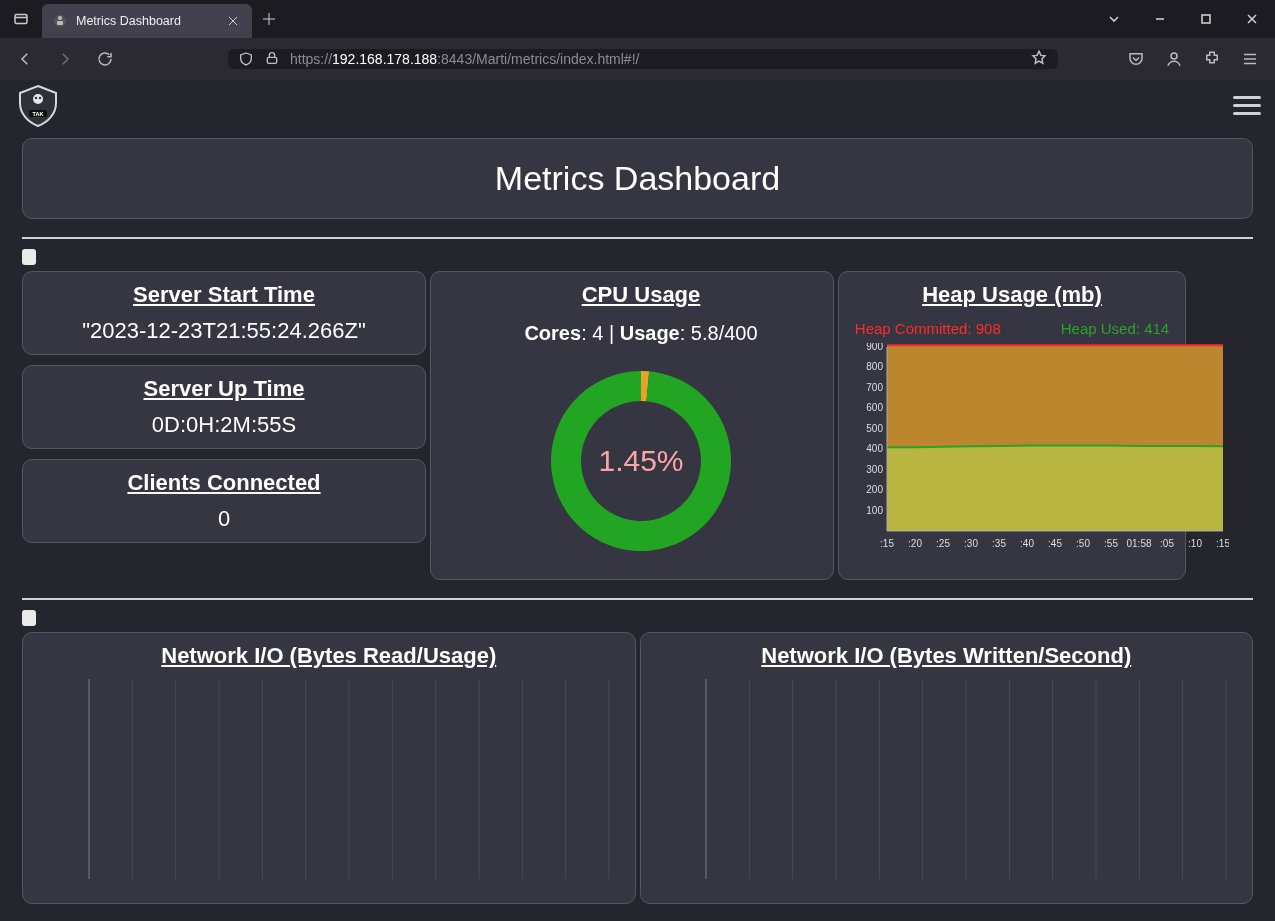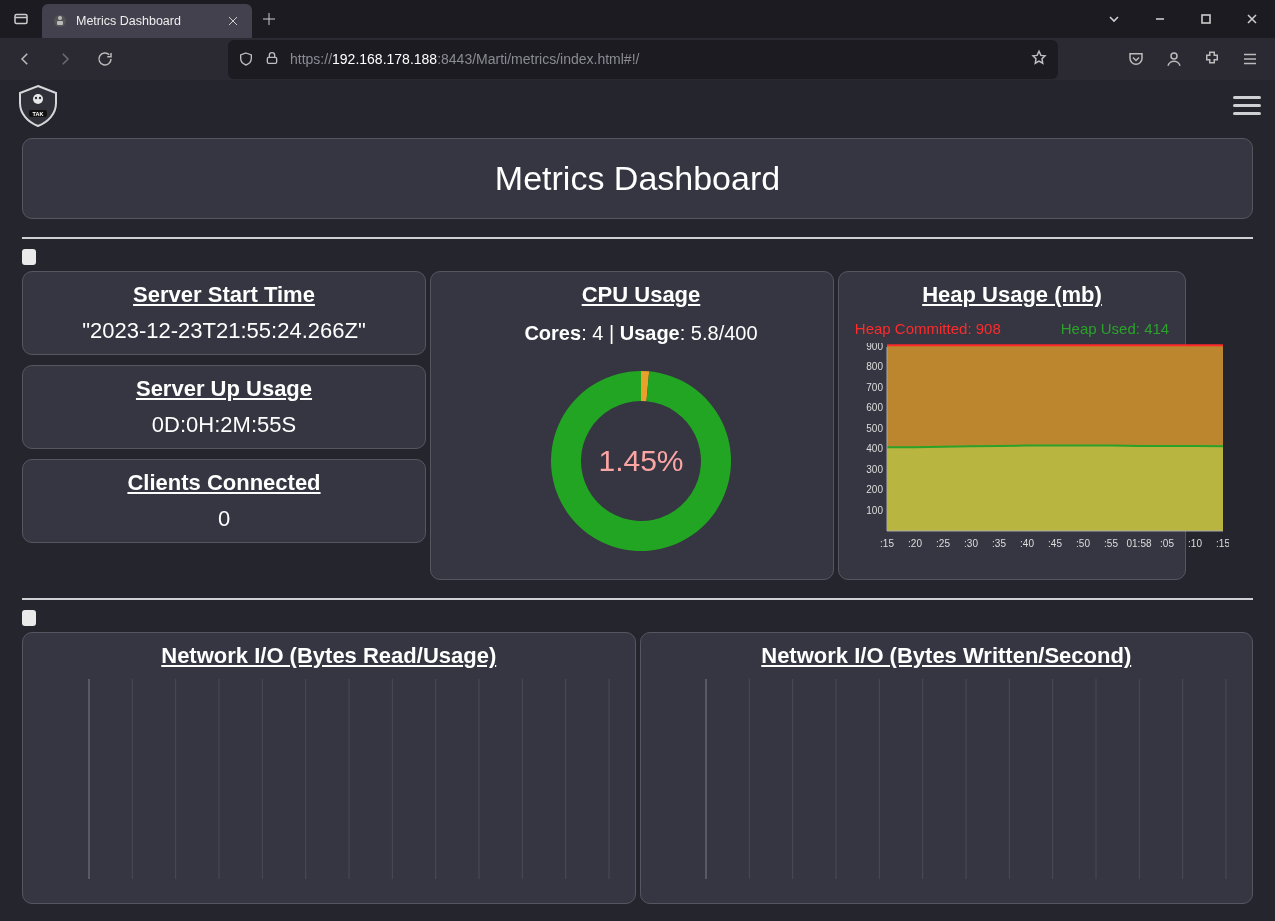--- a/index.html
+++ b/index.html
@@ -17,21 +17,21 @@
   .tab .close svg { width:12px; height:12px; stroke:#ccc; }
   .newtab { width:34px; display:flex; align-items:center; justify-content:center; }
   .newtab svg { width:14px; height:14px; stroke:#ccc; }
   .window-controls { margin-left:auto; display:flex; align-items:center; }
   .window-controls .wc { width:46px; height:38px; display:flex; align-items:center; justify-content:center; }
   .window-controls svg { width:12px; height:12px; stroke:#ccc; fill:none; stroke-width:1.6; }
 
   .toolbar { height:42px; background:#2b2a33; display:flex; align-items:center; padding:0 8px; gap:6px; }
   .tb-btn { width:34px; height:32px; display:flex; align-items:center; justify-content:center; border-radius:4px; }
   .tb-btn svg { width:18px; height:18px; stroke:#bbb; fill:none; stroke-width:2; }
-  .urlbar { flex:0 0 auto; width:830px; margin-left:100px; height:39px; background:#1c1b22; border-radius:6px; display:flex; align-items:center; padding:0 10px; gap:10px; color:#bdbdc4; font-size:14px; }
+  .urlbar { flex:0 0 auto; width:830px; margin-left:100px; height:20px; background:#1c1b22; border-radius:6px; display:flex; align-items:center; padding:0 10px; gap:10px; color:#bdbdc4; font-size:14px; }
   .urlbar .lock { display:flex; align-items:center; gap:6px; }
   .urlbar .url { white-space:nowrap; }
   .urlbar .url .dim { color:#8b8b93; }
   .urlbar .url .bright { color:#fff; }
   .urlbar .star { margin-left:auto; }
   .toolbar-right { margin-left:auto; display:flex; align-items:center; gap:4px; }
 
   
   .app { background:#25262d; height: calc(921px - 80px); overflow:auto; }
   .app-header { height:52px; display:flex; align-items:center; padding:0 14px; background:#25262d; border-bottom:1px solid #25262d; }
@@ -220,21 +220,21 @@
     <hr class="sep">
     <div class="toggle-box"></div>
 
     <div class="row">
       <div class="col">
         <div class="card c-small">
           <div class="hd">Server Start Time</div>
           <div class="val">"2023-12-23T21:55:24.266Z"</div>
         </div>
         <div class="card c-small">
-          <div class="hd">Server Up Usage</div>
+          <div class="hd">Server Up Time</div>
           <div class="val">0D:0H:2M:55S</div>
         </div>
         <div class="card c-small">
           <div class="hd">Clients Connected</div>
           <div class="val">0</div>
         </div>
       </div>
 
       <div class="card c-cpu">
         <div class="hd">CPU Usage</div>

